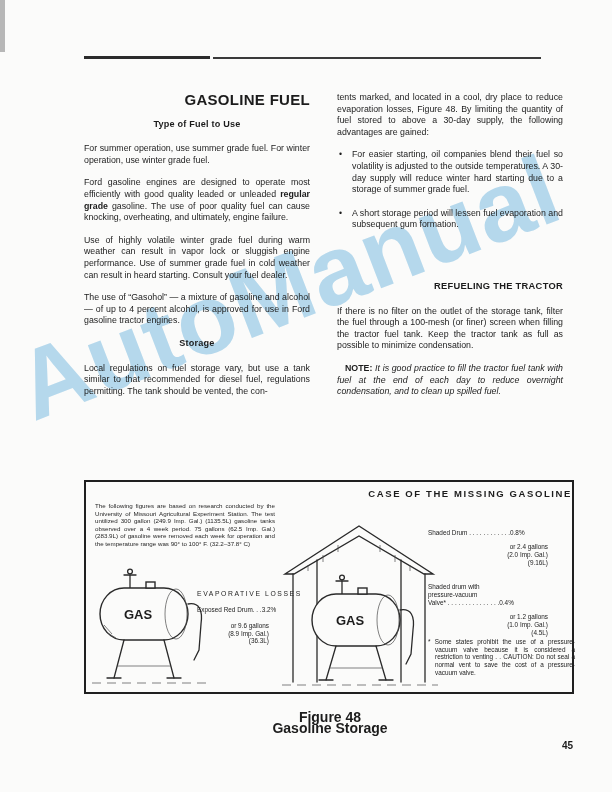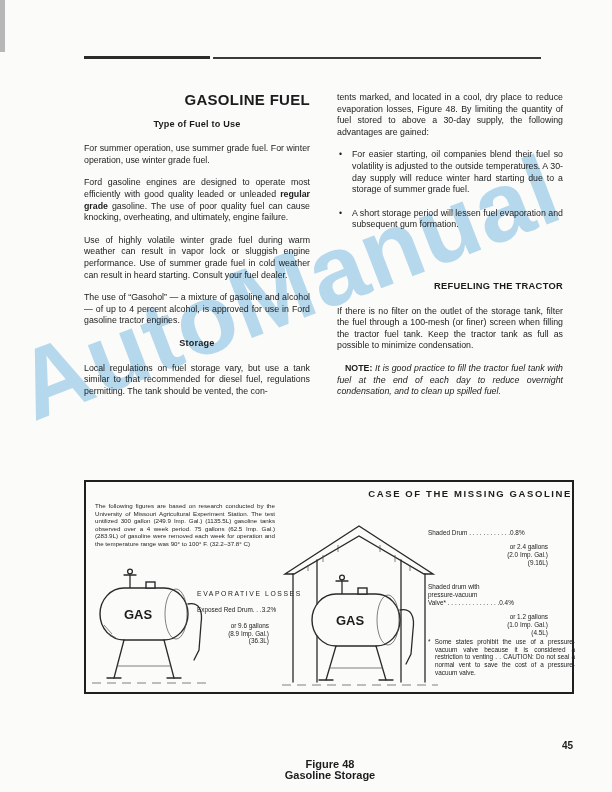--- a/index.html
+++ b/index.html
@@ -48,21 +48,21 @@
 
   .boxcol { position:absolute; left:342px; width:120px; font-size:6.4px; line-height:8px; color:#222; }
   .leader-line { white-space:nowrap; }
   .sub-right { text-align:right; margin-top:6px; }
   .valve-block { margin-top:16px; }
   .fig-footnote { position:absolute; left:342px; top:156px; width:140px;
     font-size:6.4px; line-height:7.7px; text-align:justify;
     padding-left:7px; text-indent:-7px; color:#222; }
 
   .caption { position:absolute; left:206px; top:712px; width:248px; text-align:center;
-    font-weight:bold; font-size:11px; line-height:11px;margin-top:47px; }
+    font-weight:bold; font-size:14px; line-height:11px; }
   .page-number { position:absolute; left:562px; top:740px; font-weight:bold; font-size:10px; }
 
   svg .ln { stroke:#2a2a2a; stroke-width:1.3; fill:none; stroke-linecap:round; }
   svg .thin { stroke:#4a4a4a; stroke-width:.7; fill:none; }
   svg .shape { stroke:#2a2a2a; stroke-width:1.4; fill:#fbfbfa; }
   svg text { font-family:"Liberation Sans", sans-serif; font-weight:bold; fill:#1c1c1c; }
 </style>
 </head>
 <body>
 

